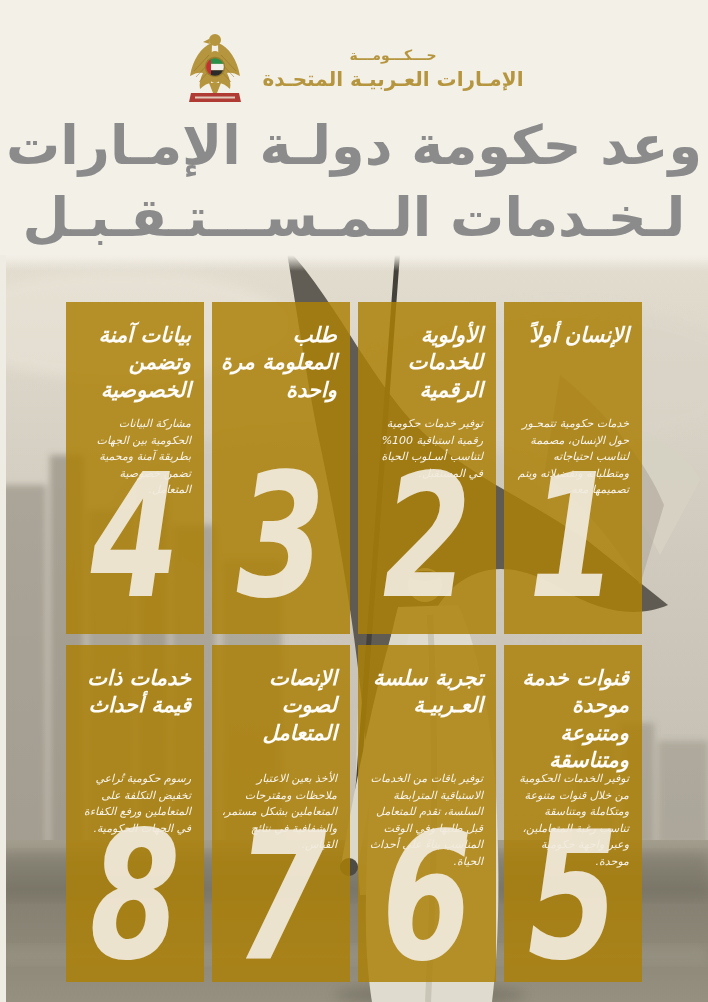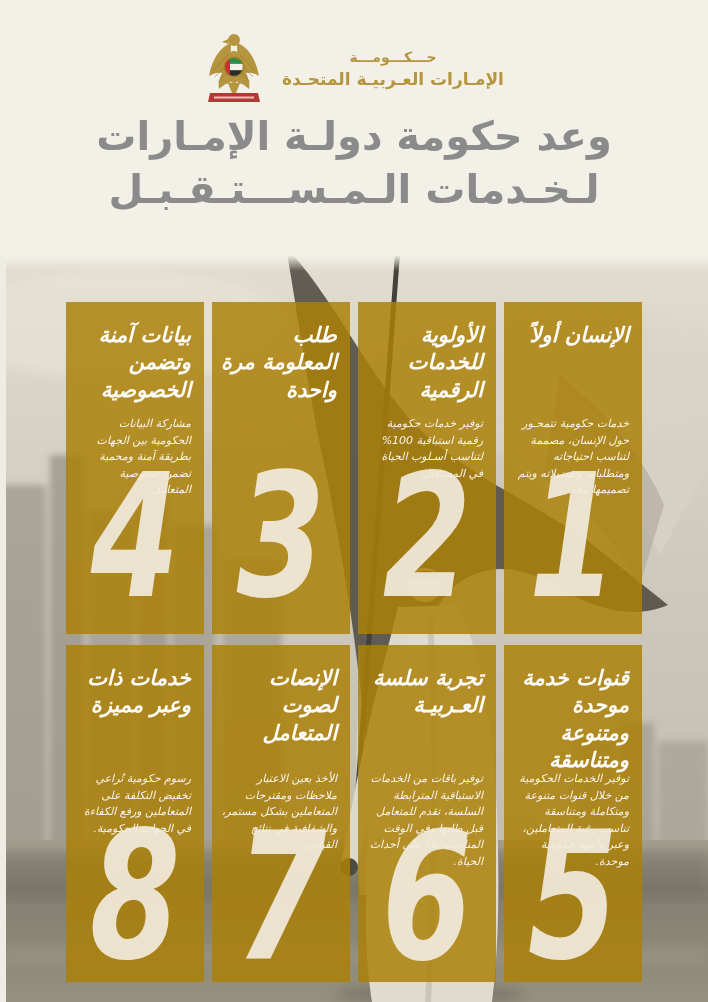--- a/index.html
+++ b/index.html
@@ -10,24 +10,24 @@
   }
   
   .photo{position:absolute;top:255px;left:0;width:708px;height:747px;}
   .photo svg{display:block;width:100%;height:100%;}
   
   .logo{position:absolute;top:26px;left:0;right:0;height:86px;
     display:flex;align-items:center;justify-content:center;gap:18px;}
   .emblem{width:60px;height:80px;flex:0 0 auto;}
   .logo-text{display:flex;flex-direction:column;align-items:center;direction:rtl;color:#b5953e;}
   .logo-gov{font-size:14px;font-weight:700;}
-  .logo-name{font-size:17px;font-weight:700;margin-top:4px;}
+  .logo-name{font-size:20px;font-weight:700;margin-top:4px;}
   
   .title{position:absolute;top:110px;left:0;right:0;text-align:center;direction:rtl;
-    color:#8b8b8b;font-weight:700;font-size:40px;line-height:1.33;}
+    color:#8b8b8b;font-weight:700;font-size:54px;line-height:1.33;}
   
   .card{position:absolute;width:138px;background:rgba(172,128,6,0.84);font-style:italic;}
   .c1{left:504px}.c2{left:358px}.c3{left:212px}.c4{left:66px}
   .r1{top:302px;height:332px}
   .r2{top:645px;height:337px}
   .card-heading{margin:20px 13px 0 8px;text-align:right;direction:rtl;
     color:#fdfcf8;font-size:21px;line-height:1.3;font-weight:700;}
   .card-body{position:absolute;left:9px;right:13px;margin:0;text-align:right;direction:rtl;
     color:#f7f4ec;font-size:11px;line-height:1.5;}
   .r1 .card-body{top:114px}
@@ -187,18 +187,18 @@
     <div class="card-number">6</div>
   </section>
 
   <section class="card r2 c3">
     <h3 class="card-heading">الإنصات لصوت المتعامل</h3>
     <p class="card-body">الأخذ بعين الاعتبار ملاحظات ومقترحات المتعاملين بشكل مستمر، والشفافية في نتائج القياس.</p>
     <div class="card-number">7</div>
   </section>
 
   <section class="card r2 c4">
-    <h3 class="card-heading">خدمات ذات وعبر مميزة</h3>
+    <h3 class="card-heading">خدمات ذات قيمة أحداث</h3>
     <p class="card-body">رسوم حكومية تُراعي تخفيض التكلفة على المتعاملين ورفع الكفاءة في الجهات الحكومية.</p>
     <div class="card-number">8</div>
   </section>
 
 </div>
 
 </body></html>

